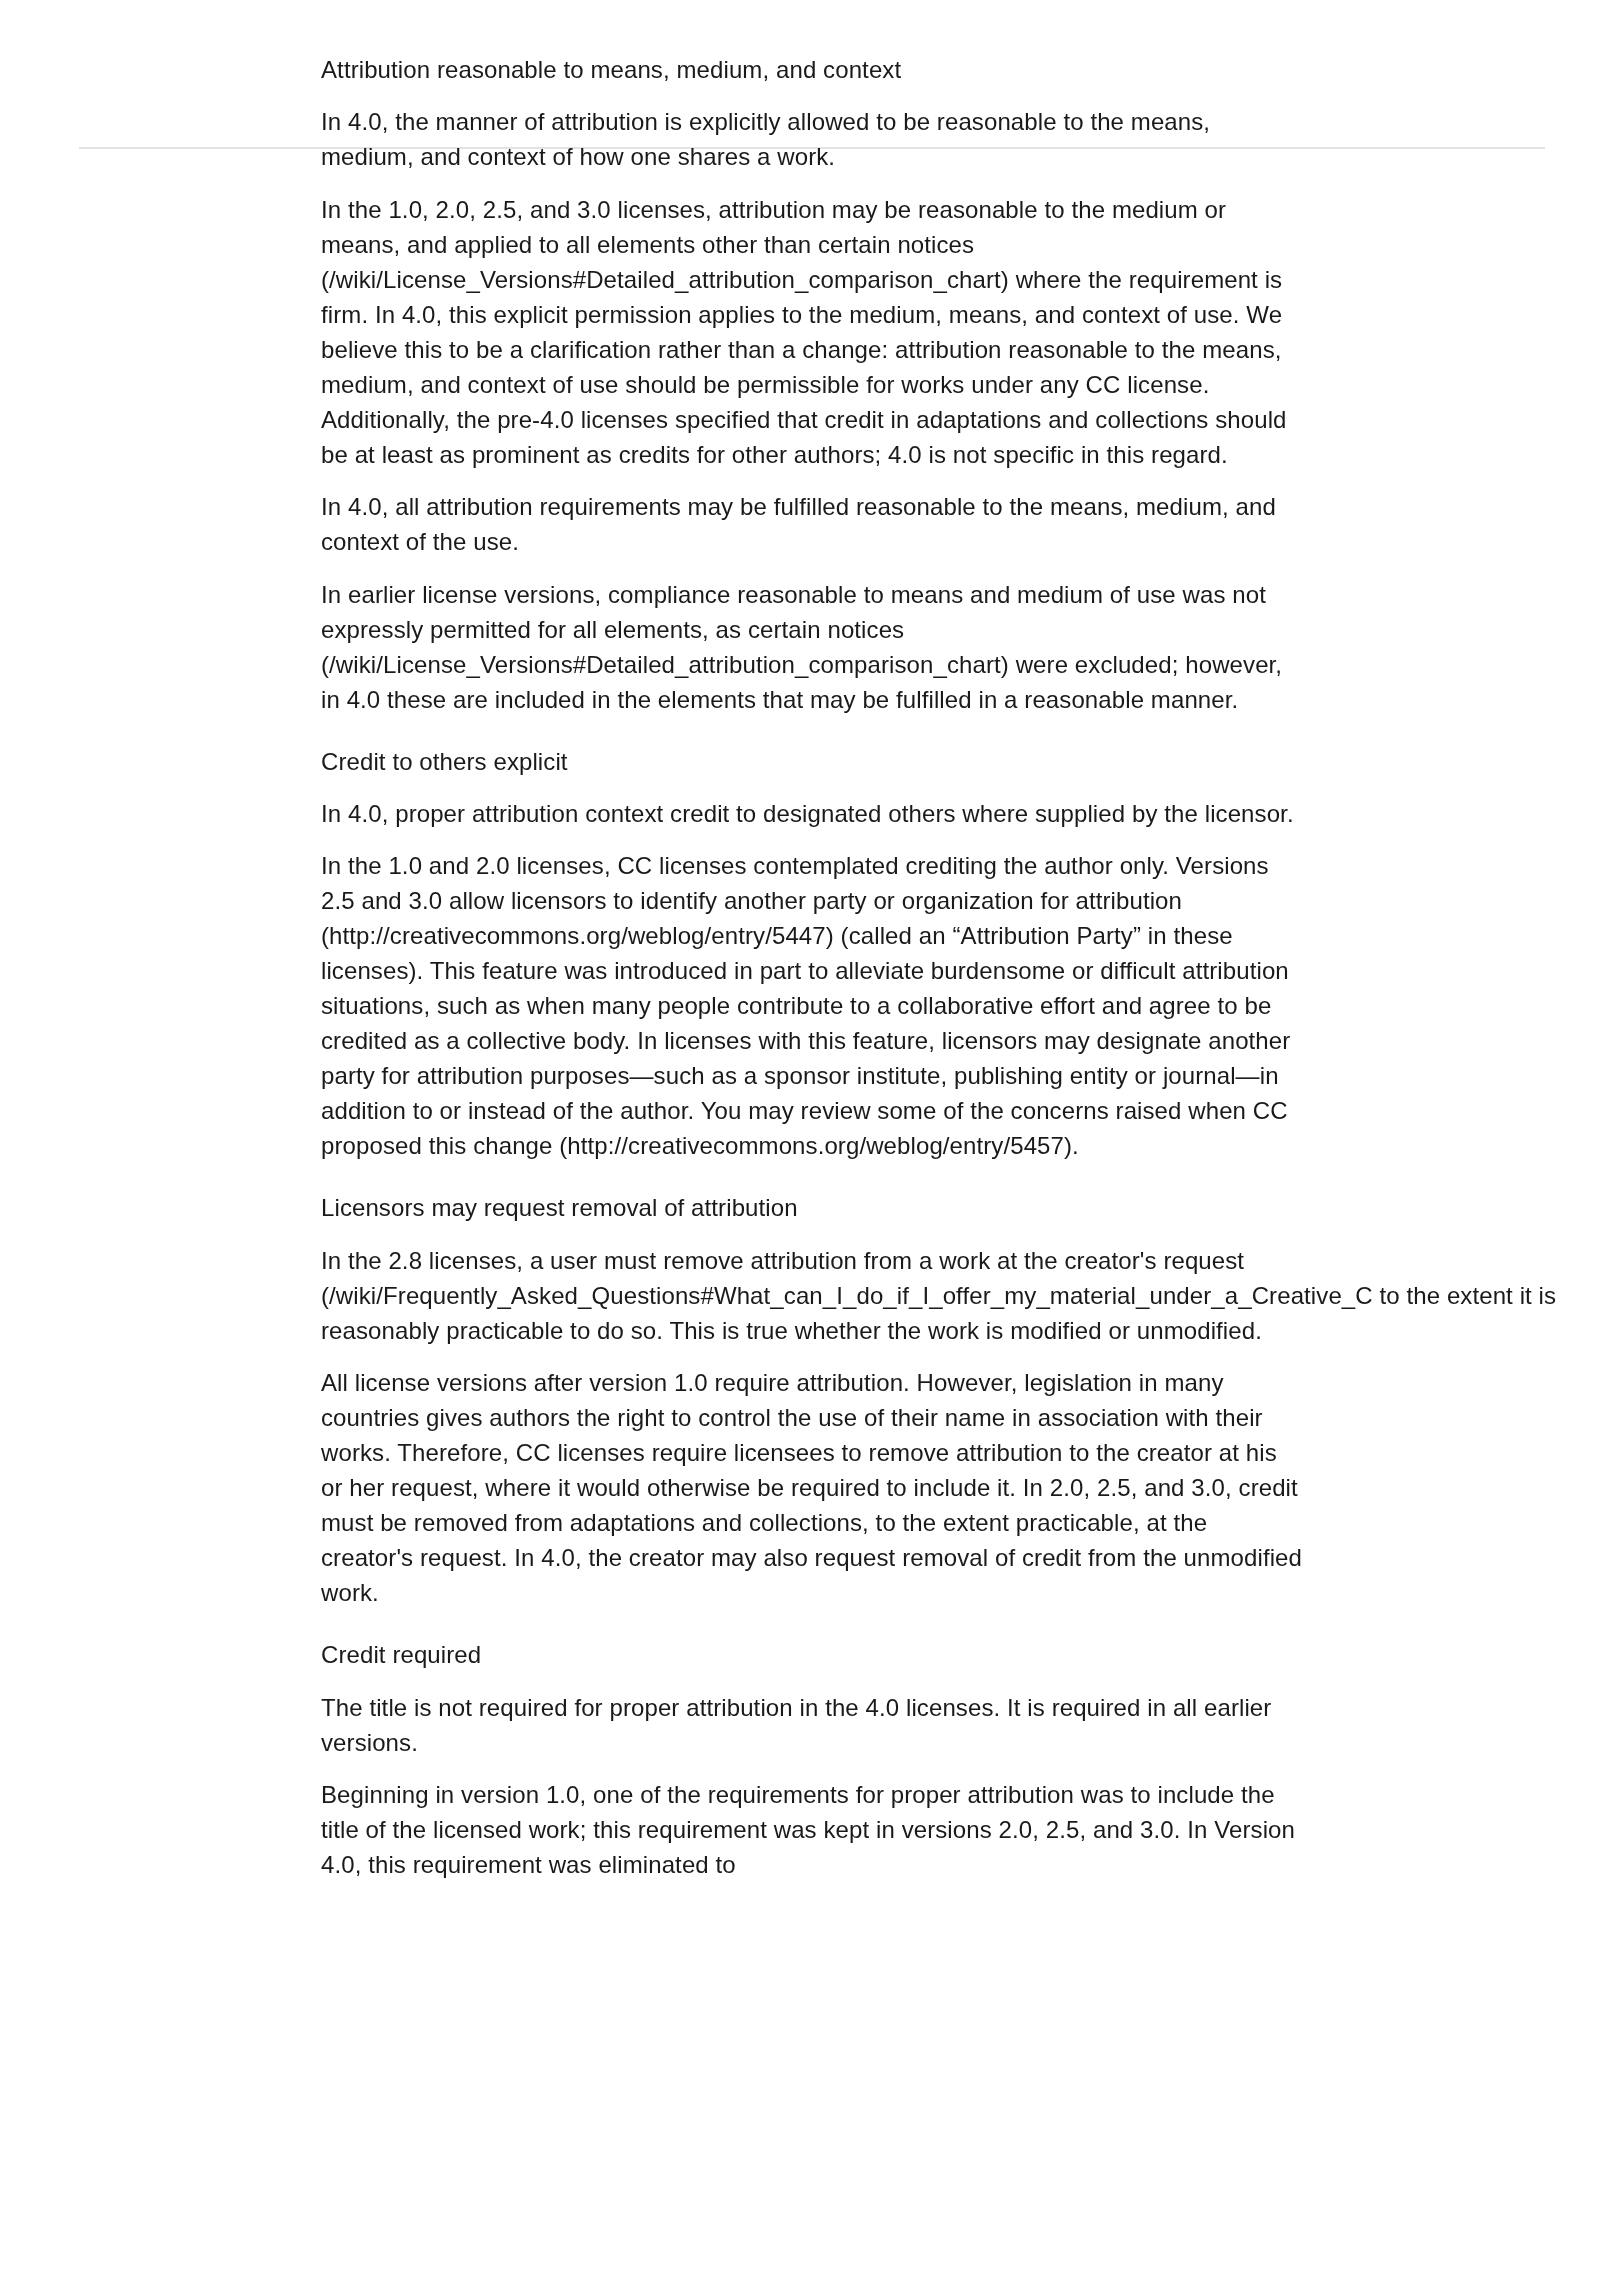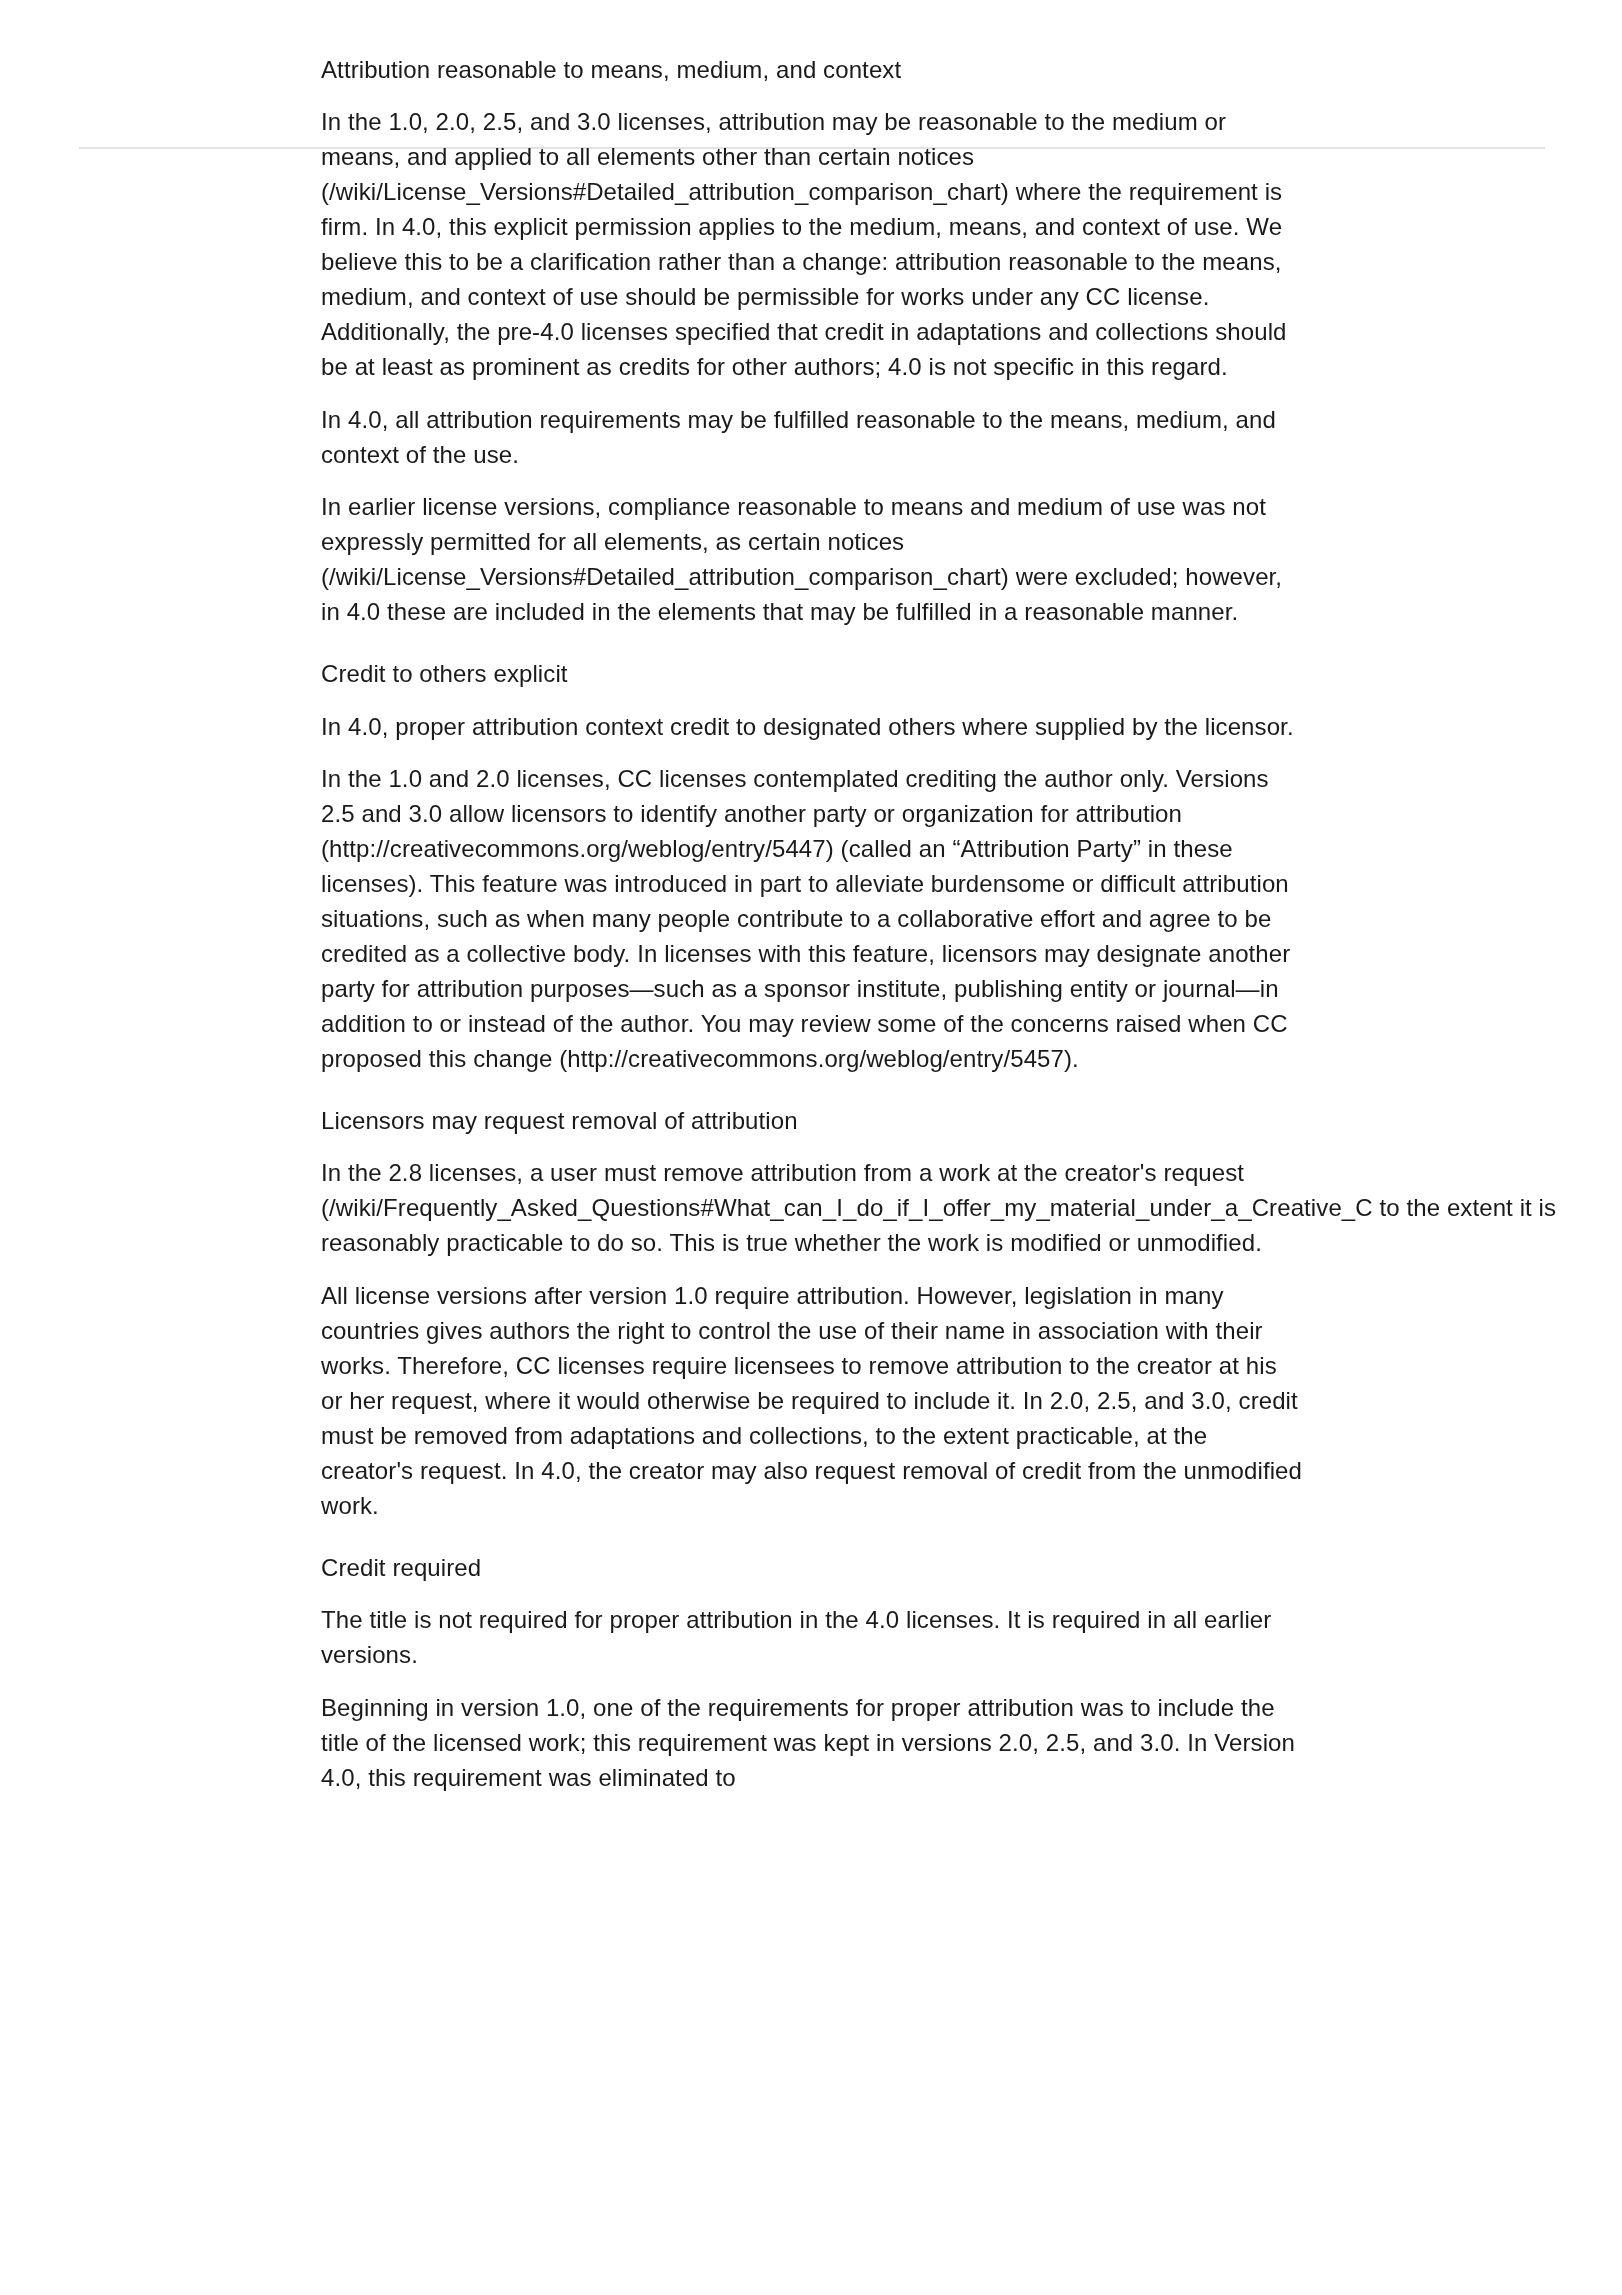--- a/index.html
+++ b/index.html
@@ -65,20 +65,21 @@
   }
 </style>
 </head>
 <body>
 
 <div class="page-rule"></div>
 
 <div class="doc">
 
   <div class="block heading">Attribution reasonable to means, medium, and context</div>
+  <div class="block para">In 4.0, the manner of attribution is explicitly allowed to be reasonable to the means, medium, and context of how one shares a work.</div>
   <div class="block para">In the 1.0, 2.0, 2.5, and 3.0 licenses, attribution may be reasonable to the medium or means, and applied to all elements other than certain notices (/wiki/License_Versions#Detailed_attribution_comparison_chart) where the requirement is firm. In 4.0, this explicit permission applies to the medium, means, and context of use. We believe this to be a clarification rather than a change: attribution reasonable to the means, medium, and context of use should be permissible for works under any CC license. Additionally, the pre-4.0 licenses specified that credit in adaptations and collections should be at least as prominent as credits for other authors; 4.0 is not specific in this regard.</div>
 
   <div class="block para">In 4.0, all attribution requirements may be fulfilled reasonable to the means, medium, and context of the use.</div>
   <div class="block para">In earlier license versions, compliance reasonable to means and medium of use was not expressly permitted for all elements, as certain notices (/wiki/License_Versions#Detailed_attribution_comparison_chart) were excluded; however, in 4.0 these are included in the elements that may be fulfilled in a reasonable manner.</div>
 
   <div class="block heading">Credit to others explicit</div>
   <div class="block para">In 4.0, proper attribution context credit to designated others where supplied by the licensor.</div>
   <div class="block para">In the 1.0 and 2.0 licenses, CC licenses contemplated crediting the author only. Versions 2.5 and 3.0 allow licensors to identify another party or organization for attribution (http://creativecommons.org/weblog/entry/5447) (called an “Attribution Party” in these licenses). This feature was introduced in part to alleviate burdensome or difficult attribution situations, such as when many people contribute to a collaborative effort and agree to be credited as a collective body. In licenses with this feature, licensors may designate another party for attribution purposes—such as a sponsor institute, publishing entity or journal—in addition to or instead of the author. You may review some of the concerns raised when CC proposed this change (http://creativecommons.org/weblog/entry/5457).</div>
 
   <div class="block heading">Licensors may request removal of attribution</div>

